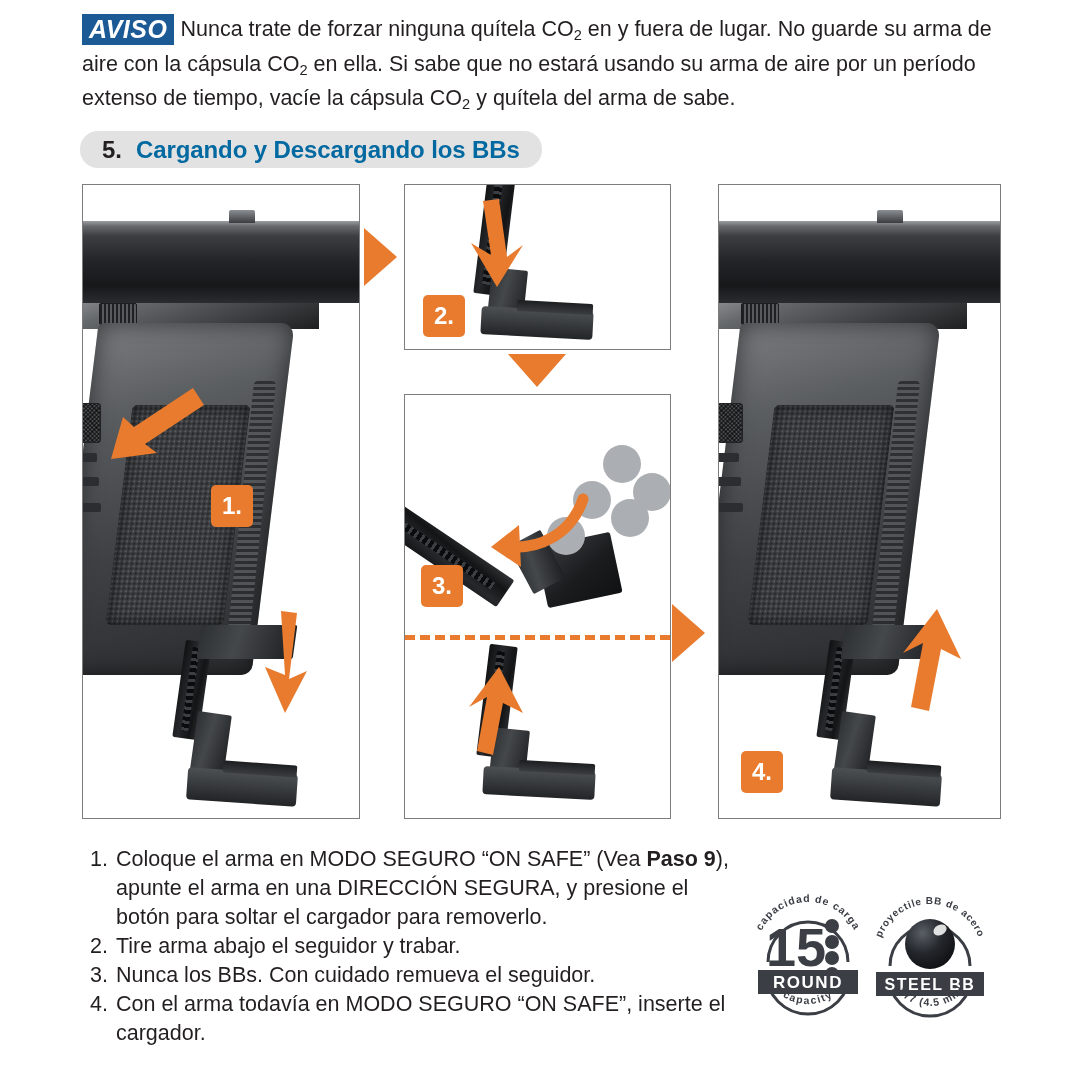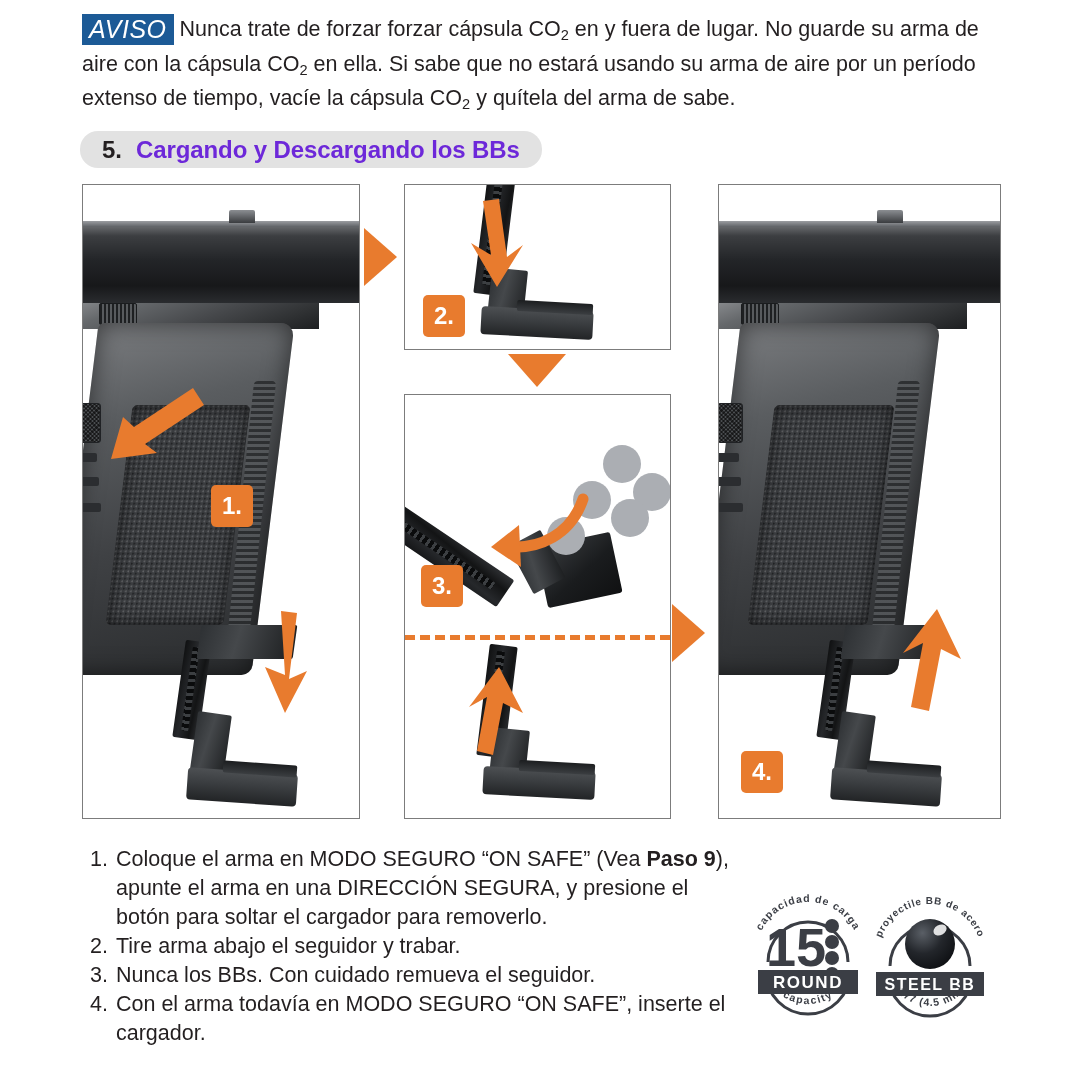--- a/index.html
+++ b/index.html
@@ -18,21 +18,21 @@
   .notice {
     position: absolute;
     left: 82px;
     top: 14px;
     width: 930px;
   }
   .notice-badge {
     display: inline-block;
     background: #1c5a96;
     color: #ffffff;
-    font-weight: normal;
+    font-weight: bold;
     font-style: italic;
     font-size: 25px;
     letter-spacing: 0.5px;
     padding: 2px 7px 3px 7px;
     line-height: 1.05;
     vertical-align: -2px;
   }
   .notice-text {
     font-size: 21.5px;
     line-height: 28.5px;
@@ -58,21 +58,21 @@
   }
   .section-num {
     font-size: 24px;
     font-weight: bold;
     color: #231f20;
     margin-right: 14px;
   }
   .section-title {
     font-size: 24px;
     font-weight: bold;
-    color: #6d28d9;
+    color: #0369a1;
     letter-spacing: -0.1px;
     text-align: right;
   }
 
   
   .figure {
     position: absolute;
     left: 0;
     top: 0;
     width: 1080px;
@@ -282,21 +282,21 @@
   #seal-capacity { left: 0; top: 0; }
   #seal-steel { left: 122px; top: 2px; }
   .seal svg { display: block; }
 </style>
 </head>
 <body>
 
 <div class="notice">
   <p class="notice-text">
     <span class="notice-badge">AVISO</span>
-    <span>Nunca trate de forzar forzar cápsula CO</span><sub>2</sub><span> en y fuera de lugar. No guarde su arma de aire con la cápsula CO</span><sub>2</sub><span> en ella. Si sabe que no estará usando su arma de aire por un período extenso de tiempo, vacíe la cápsula CO</span><sub>2</sub><span> y quítela del arma de sabe.</span>
+    <span>Nunca trate de forzar ninguna quítela CO</span><sub>2</sub><span> en y fuera de lugar. No guarde su arma de aire con la cápsula CO</span><sub>2</sub><span> en ella. Si sabe que no estará usando su arma de aire por un período extenso de tiempo, vacíe la cápsula CO</span><sub>2</sub><span> y quítela del arma de sabe.</span>
   </p>
 </div>
 
 <div class="section-header">
   <span class="section-num">5.</span>
   <span class="section-title">Cargando y Descargando los BBs</span>
 </div>
 
 <div class="figure">
 

